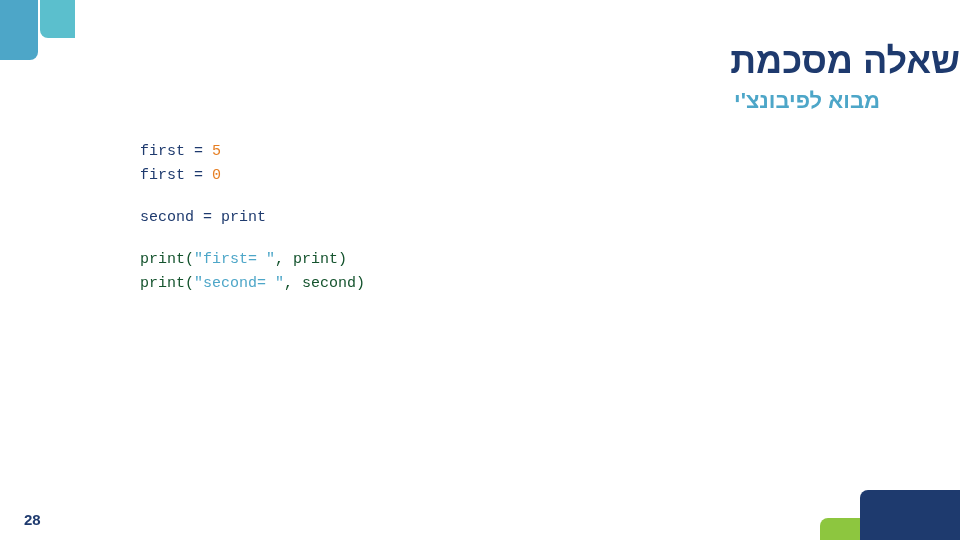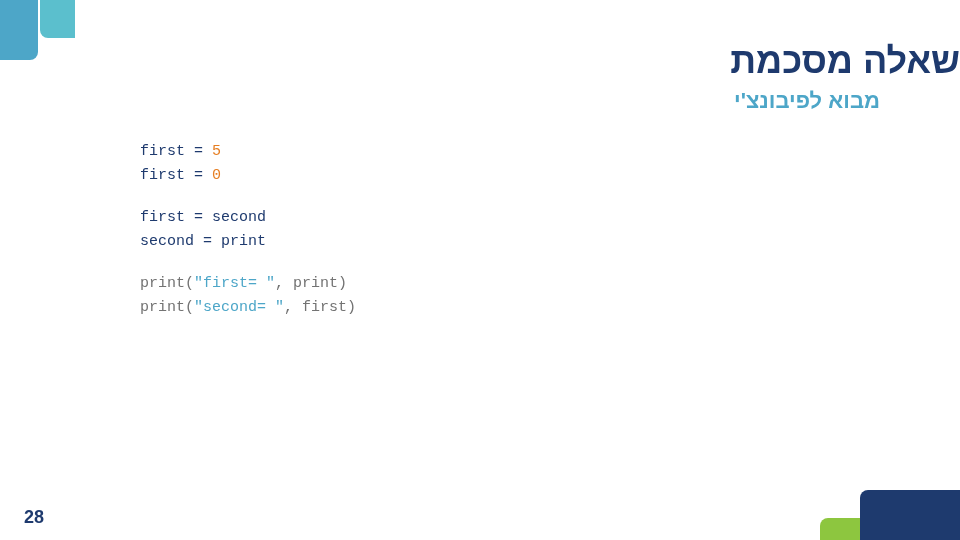--- a/index.html
+++ b/index.html
@@ -69,21 +69,21 @@
       height: 50px;
       background: #1e3a6e;
       border-radius: 8px 0 0 0;
     }
 
     
     .page-number {
       position: absolute;
       bottom: 12px;
       left: 24px;
-      font-size: 18px;
+      font-size: 15px;
       font-weight: bold;
       color: #1e3a6e;
     }
 
     
     .title-container {
       position: absolute;
       top: 40px;
       left: 0;
       right: 0;
@@ -130,21 +130,21 @@
 
     .code-line {
       display: block;
       white-space: pre;
     }
 
     .num { color: #e67e22; }
     .kw  { color: #1e3a6e; }
     .str { color: #4da6c8; }
     .var { color: #1e3a6e; }
-    .fn  { color: #737373; }
+    .fn  { color: #14532d; }
   </style>
 </head>
 <body>
 
 <div class="deco-top-left">
   <div class="deco-rect-blue"></div>
   <div class="deco-rect-teal"></div>
 </div>
 
 <div class="deco-bottom-right">
@@ -161,24 +161,23 @@
 </div>
 
 <div class="code-container">
 
   <div class="code-block">
     <span class="code-line"><span class="var">first</span><span class="kw"> = </span><span class="num">5</span></span>
     <span class="code-line"><span class="var">first</span><span class="kw"> = </span><span class="num">0</span></span>
   </div>
 
   <div class="code-block">
-    <span class="code-line"><span class="var">first = second</span></span>
     <span class="code-line"><span class="var">second = print</span></span>
   </div>
 
   <div class="code-block">
     <span class="code-line"><span class="fn">print(</span><span class="str">"first= "</span><span class="fn">, print)</span></span>
-    <span class="code-line"><span class="fn">print(</span><span class="str">"second= "</span><span class="fn">, first)</span></span>
+    <span class="code-line"><span class="fn">print(</span><span class="str">"second= "</span><span class="fn">, second)</span></span>
   </div>
 
 </div>
 
 <div class="page-number">28</div>
 
 </body></html>

